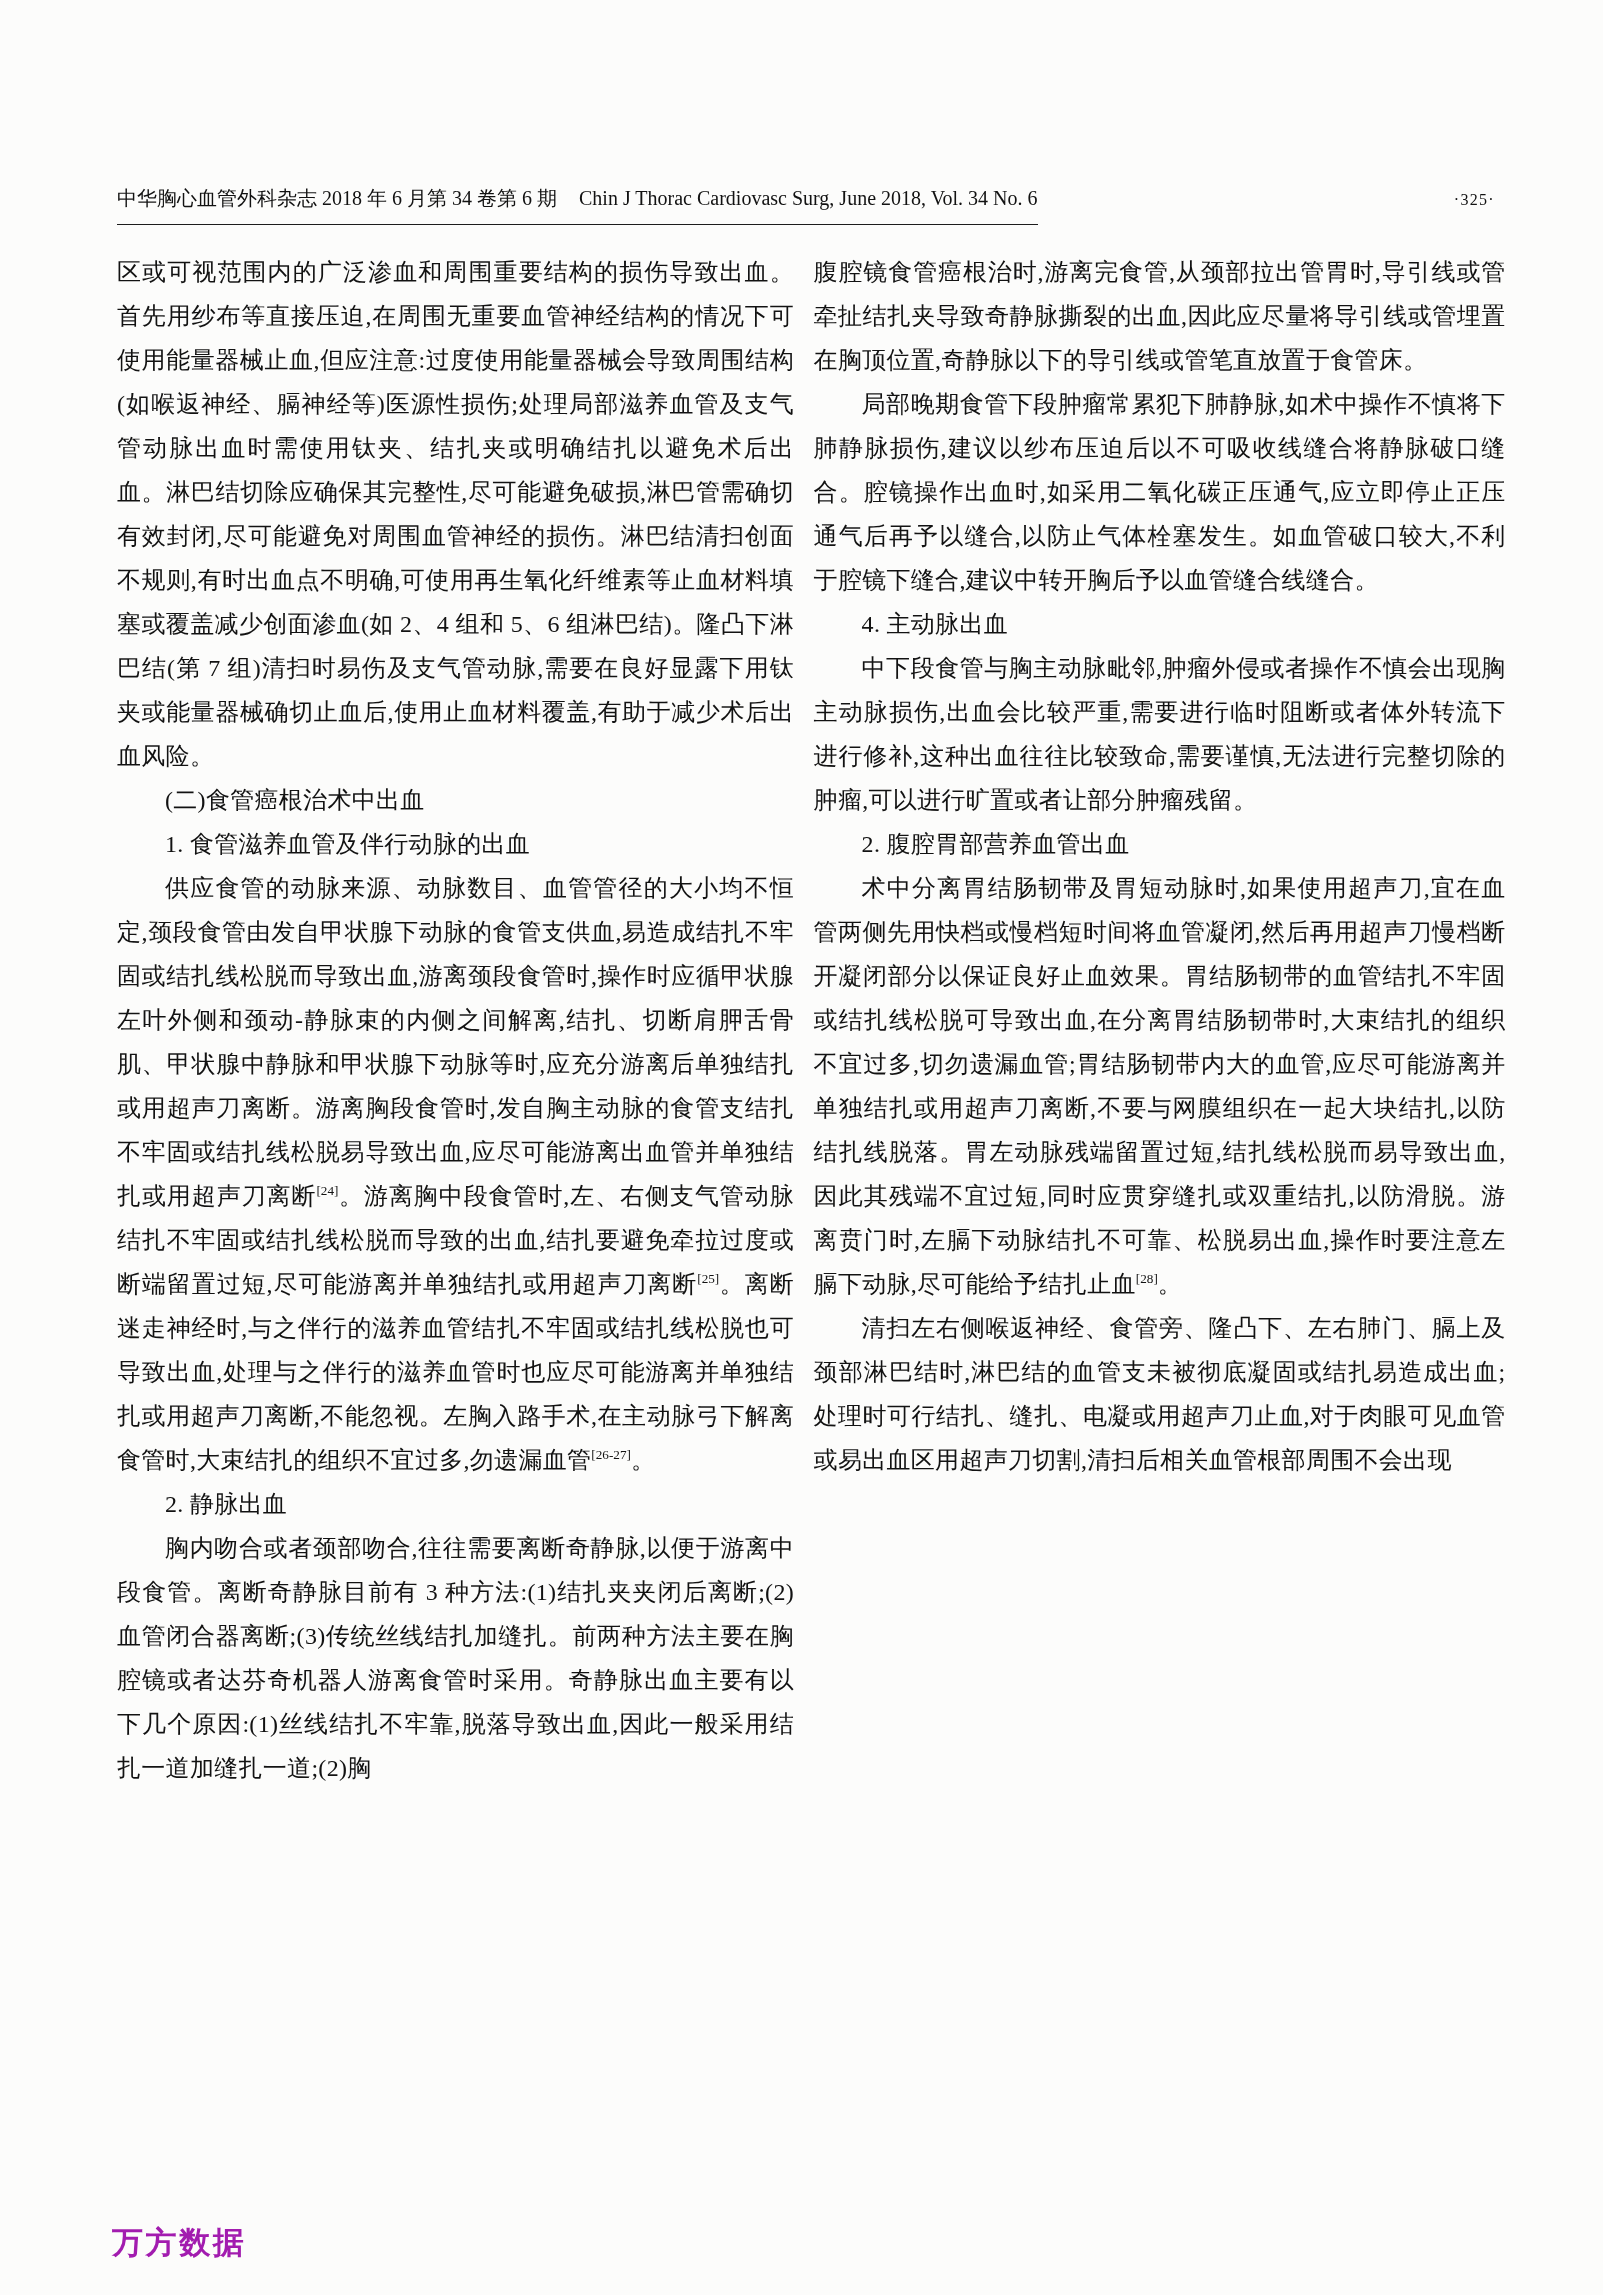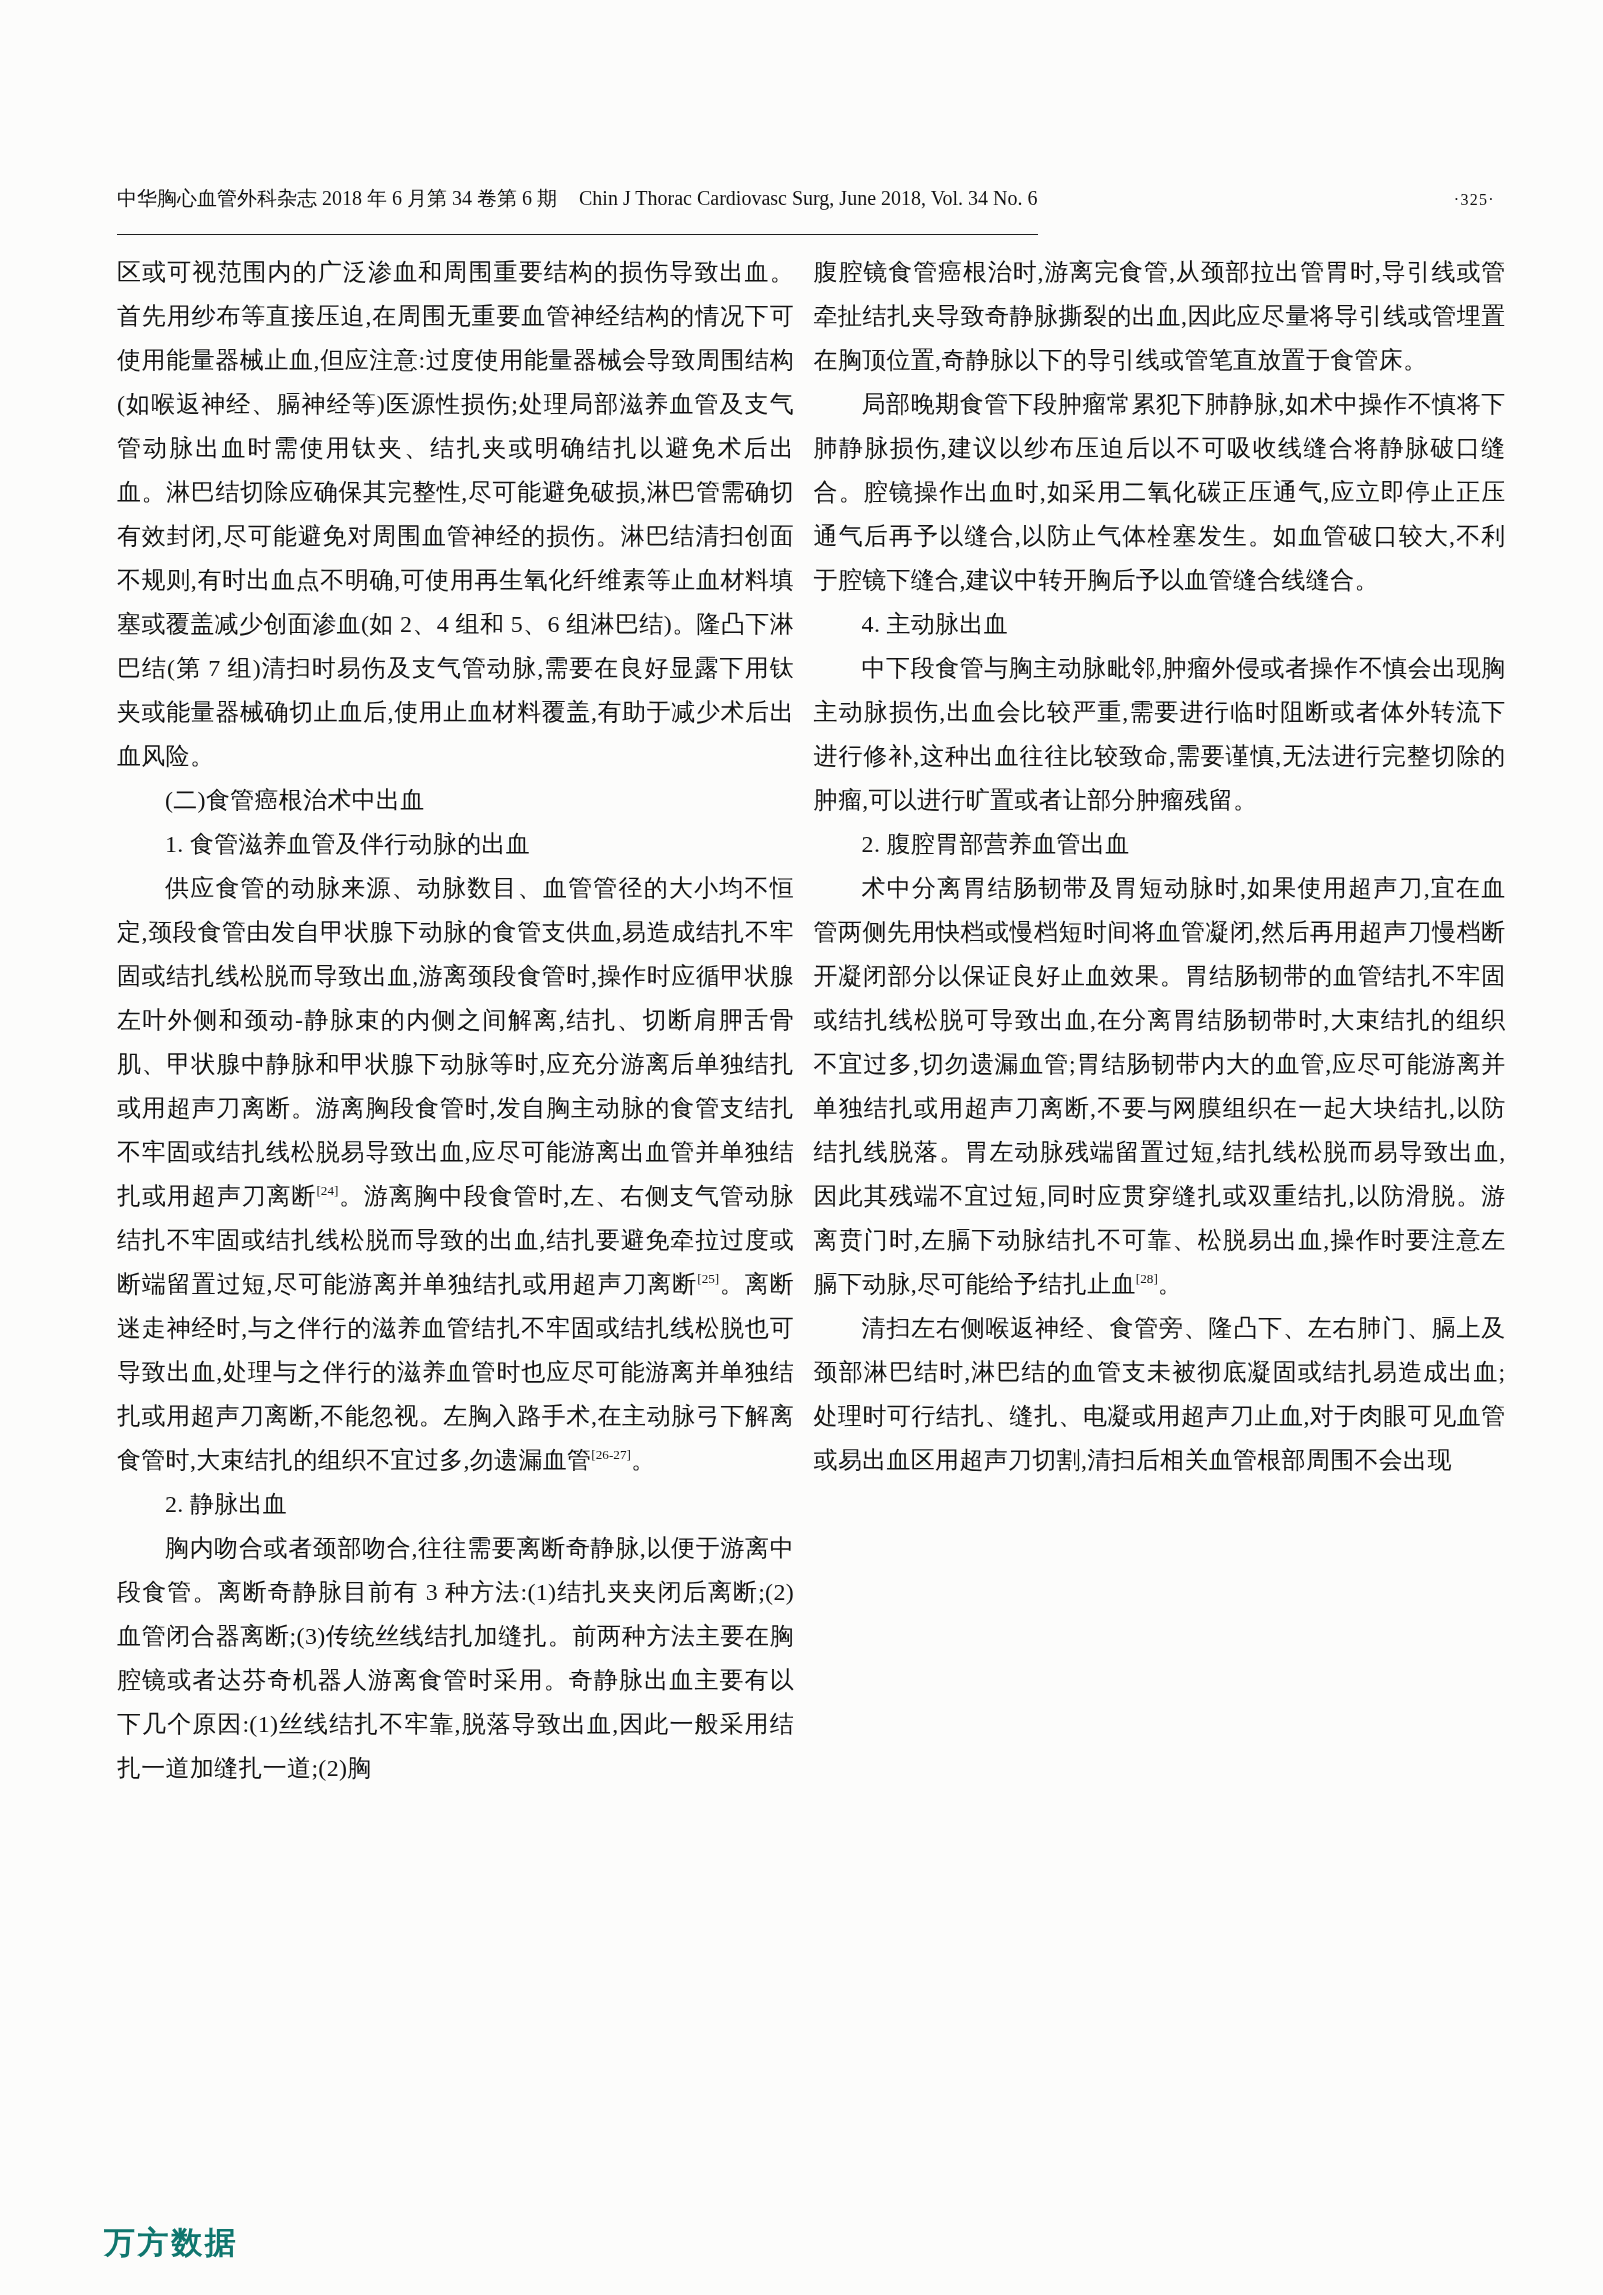--- a/index.html
+++ b/index.html
@@ -22,21 +22,21 @@
     right: 108px;
     display: flex;
     justify-content: space-between;
     align-items: baseline;
     font-size: 20px;
     white-space: nowrap;
   }
   .journal-line {
     display: inline-block;
     border-bottom: 1.3px solid #1c1c1c;
-    padding-bottom: 22px;
+    padding-bottom: 12px;
     font-family: Liberation Serif, serif;
   }
   .journal-line .en {
     margin-left: 17px;
   }
   .page-number {
     font-size: 16px;
     letter-spacing: 1.3px;
   }
   .content {
@@ -57,26 +57,26 @@
   .para { text-align: justify; }
   .para.indent { text-indent: 2em; }
   .para sup {
     font-size: 0.55em;
     line-height: 0;
     vertical-align: super;
     letter-spacing: 0;
   }
   .watermark {
     position: absolute;
-    left: 104px;
+    left: 112px;
     top: 2222px;
     font-family: "Liberation Sans", "DejaVu Sans", sans-serif;
     font-size: 31px;
     font-weight: bold;
-    color: #0f766e;
+    color: #a21caf;
     letter-spacing: 2.6px;
   }
 </style>
 </head>
 <body>
 
 <div class="page-header">
   <span class="journal-line">
     <span class="cn">中华胸心血管外科杂志 2018 年 6 月第 34 卷第 6 期</span>
     <span class="en">Chin J Thorac Cardiovasc Surg, June 2018, Vol. 34 No. 6</span>

